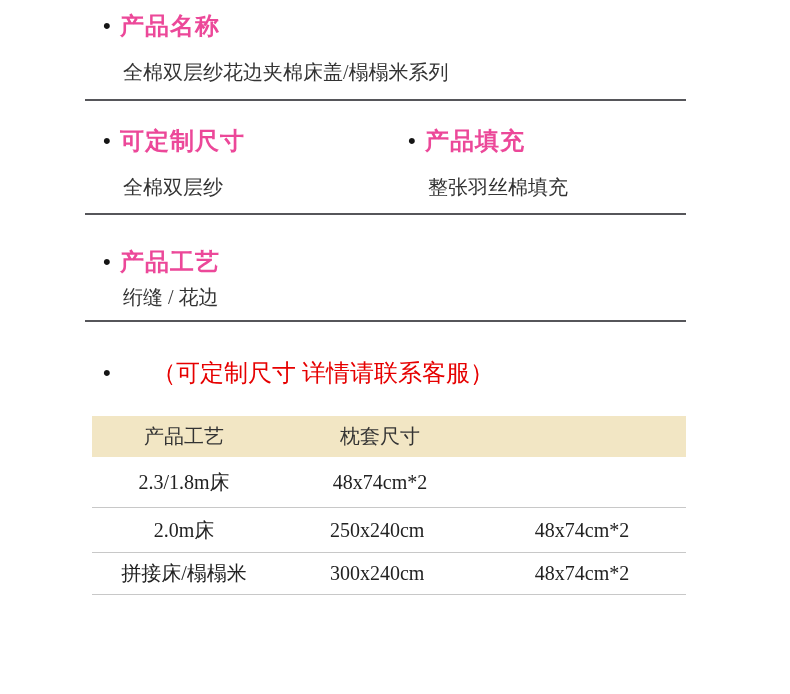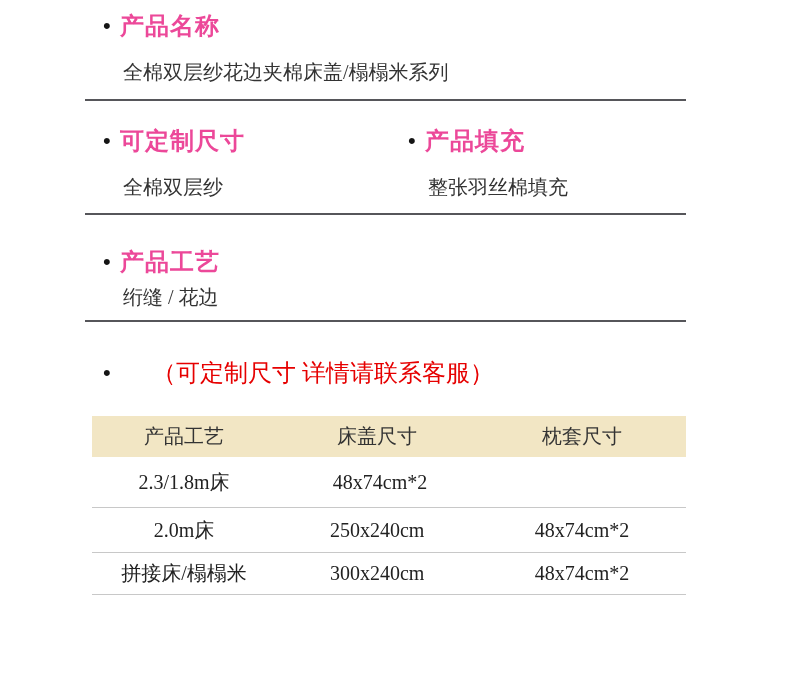--- a/index.html
+++ b/index.html
@@ -141,21 +141,20 @@
   <section class="sec-size">
     <div class="sec-heading">
       <span class="bullet">•</span>
       <span class="red-note">（可定制尺寸 详情请联系客服）</span>
     </div>
   </section>
 
   <div class="size-table">
     <div class="t-header">
       <div class="t-cell c1">产品工艺</div>
-      <div class="t-cell c2">床盖尺寸</div>
       <div class="t-cell c3">枕套尺寸</div>
     </div>
     <div class="t-row r1">
       <div class="t-cell c1">2.3/1.8m床</div>
       <div class="t-cell c3">48x74cm*2</div>
     </div>
     <div class="t-row r2">
       <div class="t-cell c1">2.0m床</div>
       <div class="t-cell c2">250x240cm</div>
       <div class="t-cell c3">48x74cm*2</div>

